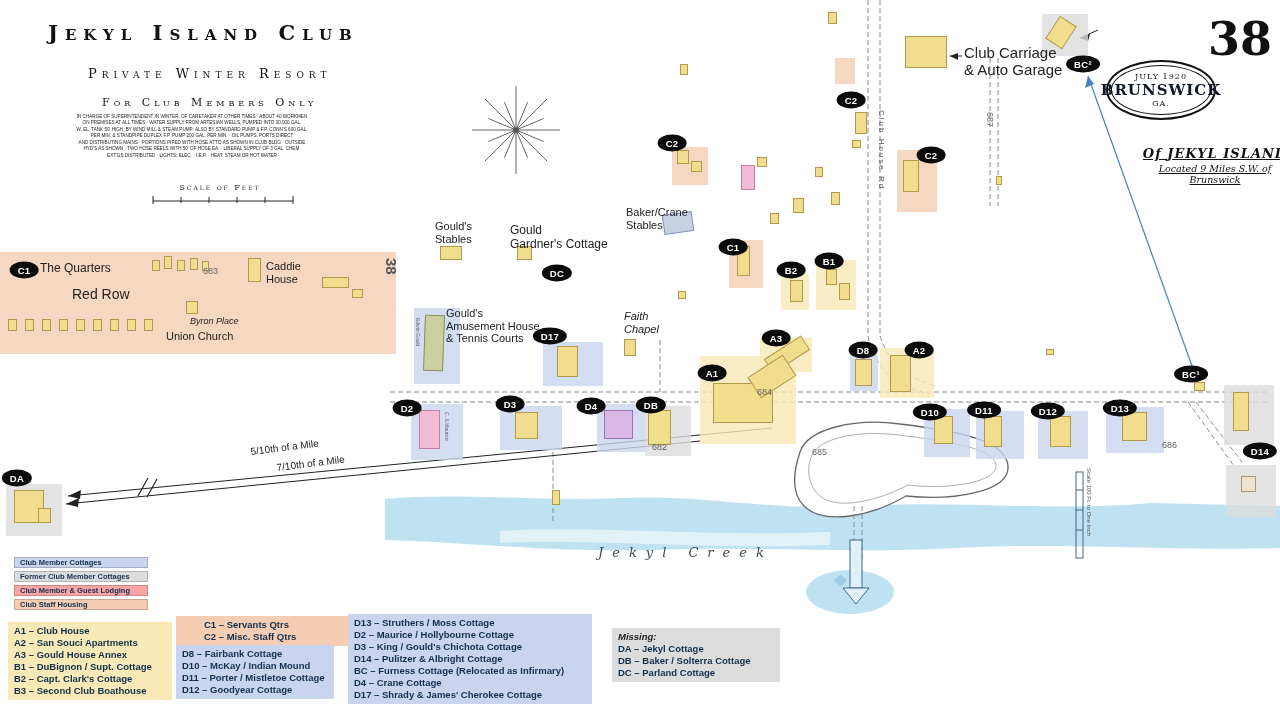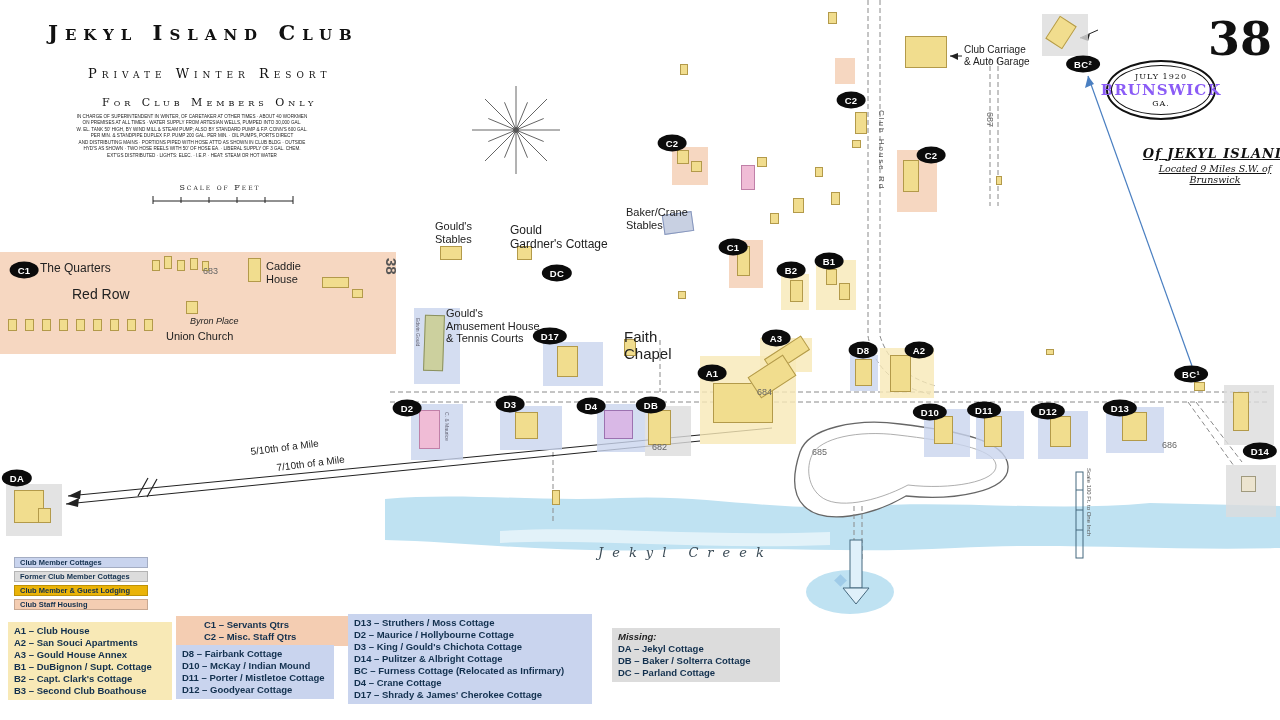--- a/index.html
+++ b/index.html
@@ -27,21 +27,21 @@
   .tb-scale{position:absolute;left:150px;top:183px;width:140px;text-align:center;
             font-family:"DejaVu Serif",serif;font-size:8px;font-variant:small-caps;letter-spacing:2px;color:#222;}
   .tb-scalebar{position:absolute;left:148px;top:192px;}
   
   .big38{position:absolute;left:1208px;top:12px;font-family:"DejaVu Serif",serif;font-weight:700;
          font-size:46px;color:#111;}
   .stamp{position:absolute;left:1106px;top:60px;width:106px;height:56px;border:2px solid #111;
          border-radius:50%;display:flex;flex-direction:column;align-items:center;justify-content:center;}
   .stamp::before{content:"";position:absolute;inset:3px;border:1px solid #111;border-radius:50%;}
   .stamp-l1,.stamp-l3{font-family:"DejaVu Serif",serif;font-size:8px;letter-spacing:1px;color:#111;}
-  .stamp-l2{font-family:"DejaVu Serif",serif;font-weight:700;font-size:15px;letter-spacing:1px;color:#8b5cf6;}
+  .stamp-l2{font-family:"DejaVu Serif",serif;font-weight:700;font-size:15px;letter-spacing:1px;color:#0f172a;}
   .loc{position:absolute;left:1140px;top:146px;width:150px;text-align:center;color:#111;}
   .loc-name{font-family:"DejaVu Serif",serif;font-style:italic;font-weight:700;font-size:13px;
             text-decoration:underline;letter-spacing:1px;}
   .loc-sub{font-family:"DejaVu Serif",serif;font-style:italic;font-size:9.5px;text-decoration:underline;margin-top:2px;}
   
   .legend-swatches{position:absolute;left:14px;top:557px;}
   .swatch{width:134px;height:11px;margin-bottom:3px;font:600 7.5px "Liberation Sans",sans-serif;
           color:#12304e;display:flex;align-items:center;padding-left:5px;box-sizing:border-box;
           border:1px solid rgba(0,0,0,.18);}
   .lgroup{position:absolute;padding:3px 6px;box-sizing:border-box;}
@@ -218,23 +218,23 @@
       <div class="lbl" style="left: 203px; top: 266px; font-size: 9px; color: rgb(102, 102, 102);">683</div>
       <div class="lbl" style="left: 435px; top: 220px; font-size: 11px;">Gould's
 Stables</div>
       <div class="lbl" style="left: 510px; top: 224px; font-size: 12px;">Gould
 Gardner's Cottage</div>
       <div class="lbl" style="left: 626px; top: 206px; font-size: 11px;">Baker/Crane
 Stables</div>
       <div class="lbl" style="left: 446px; top: 307px; font-size: 11px;">Gould's
 Amusement House
 &amp; Tennis Courts</div>
-      <div class="lbl" style="left: 624px; top: 328px; font-size: 15px;">Faith
+      <div class="lbl" style="left: 624px; top: 310px; font-size: 11px; font-style: italic;">Faith
 Chapel</div>
-      <div class="lbl" style="left: 964px; top: 44px; font-size: 10px;">Club Carriage
+      <div class="lbl" style="left: 964px; top: 44px; font-size: 15px;">Club Carriage
 &amp; Auto Garage</div>
       <div class="lbl" style="left: 250px; top: 446px; font-size: 10px; transform: rotate(-7deg);">5/10th of a Mile</div>
       <div class="lbl" style="left: 276px; top: 462px; font-size: 10px; transform: rotate(-7deg);">7/10th of a Mile</div>
       <div class="lbl" style="left: 886px; top: 110px; font-size: 8px; color: rgb(85, 85, 85); letter-spacing: 2px; transform: rotate(90deg);">Club House Rd</div>
       <div class="lbl" style="left: 995px; top: 112px; font-size: 9px; color: rgb(102, 102, 102); transform: rotate(90deg);">687</div>
       <div class="lbl" style="left: 652px; top: 442px; font-size: 9px; color: rgb(102, 102, 102);">682</div>
       <div class="lbl" style="left: 757px; top: 387px; font-size: 9px; color: rgb(102, 102, 102);">684</div>
       <div class="lbl" style="left: 812px; top: 447px; font-size: 9px; color: rgb(102, 102, 102);">685</div>
       <div class="lbl" style="left: 1162px; top: 440px; font-size: 9px; color: rgb(102, 102, 102);">686</div>
       <div class="lbl" style="left: 598px; top: 546px; font-size: 13px; color: rgb(58, 74, 85); font-style: italic; letter-spacing: 9px; font-family: &quot;DejaVu Serif&quot;, serif;">Jekyl Creek</div>
@@ -302,21 +302,21 @@
     <div class="loc-name">
       <span>Of</span>
       <span>JEKYL ISLAND</span>
     </div>
     <div class="loc-sub">Located 9 Miles S.W. of Brunswick</div>
   </div>
 
   <div class="legend-swatches">
       <div class="swatch" style="background: rgb(201, 212, 238);">Club Member Cottages</div>
       <div class="swatch" style="background: rgb(220, 220, 220);">Former Club Member Cottages</div>
-      <div class="swatch" style="background: #eab308;">Club Member &amp; Guest Lodging</div>
+      <div class="swatch" style="background: #fca5a5;">Club Member &amp; Guest Lodging</div>
       <div class="swatch" style="background: rgb(244, 205, 178);">Club Staff Housing</div>
     </div>
   <div>
       <div class="lgroup" style="left: 8px; top: 622px; width: 164px; background: rgb(248, 233, 182);">
         <div class="lgr">A1 – Club House</div>
         <div class="lgr">A2 – San Souci Apartments</div>
         <div class="lgr">A3 – Gould House Annex</div>
         <div class="lgr">B1 – DuBignon / Supt. Cottage</div>
         <div class="lgr">B2 – Capt. Clark's Cottage</div>
         <div class="lgr">B3 – Second Club Boathouse</div>

